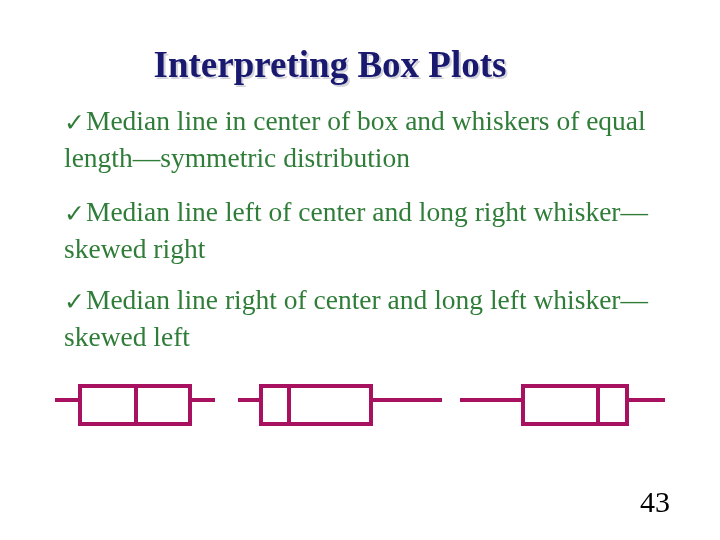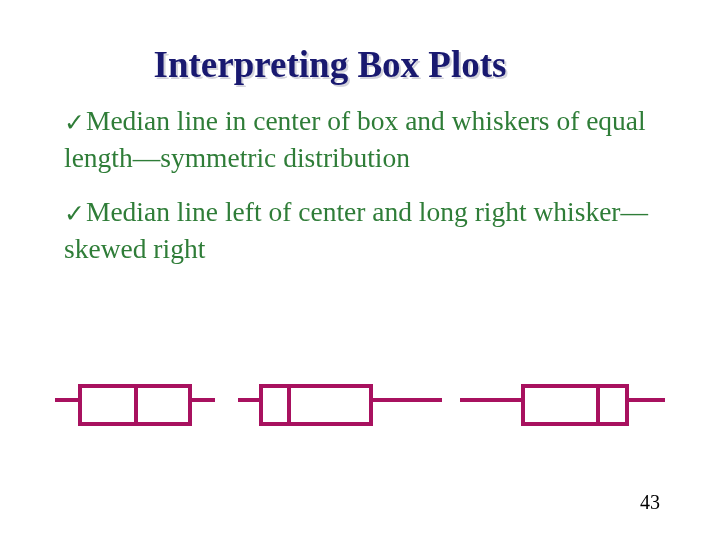--- a/index.html
+++ b/index.html
@@ -80,21 +80,21 @@
   }
 
   
   #page-number {
     position: absolute;
     left: 640px;
     top: 487px;
     width: 48px;
     text-align: left;
     font-family: "Liberation Serif", "DejaVu Serif", serif;
-    font-size: 20px;
+    font-size: 30px;
     line-height: 30px;
     color: #000000;
   }
 </style>
 </head>
 <body>
 
 <div id="slide">
 
   <div id="slide-title">Interpreting Box Plots</div>
@@ -102,20 +102,23 @@
   <div id="body">
 
     <div class="bullet" id="bullet-1">
       <span class="check">✓</span><span class="btext">Median line in center of box and whiskers of equal length—symmetric distribution</span>
     </div>
 
     <div class="bullet" id="bullet-2">
       <span class="check">✓</span><span class="btext">Median line left of center and long right whisker—skewed right</span>
     </div>
 
+    <div class="bullet" id="bullet-3">
+      <span class="check">✓</span><span class="btext">Median line right of center and long left whisker—skewed left</span>
+    </div>
 
   </div>
 
   <div id="boxplots">
     <svg id="boxplot-svg" width="720" height="70" viewBox="0 368 720 70" xmlns="http://www.w3.org/2000/svg">
         <g>
           <line x1="55" y1="400" x2="80" y2="400" stroke="#a8115f" stroke-width="4" stroke-linecap="butt"></line>
           <line x1="190" y1="400" x2="215" y2="400" stroke="#a8115f" stroke-width="4" stroke-linecap="butt"></line>
           <rect x="80" y="386" width="110" height="38" fill="none" stroke="#a8115f" stroke-width="4"></rect>
           <line x1="136" y1="386" x2="136" y2="424" stroke="#a8115f" stroke-width="4" stroke-linecap="butt"></line>

